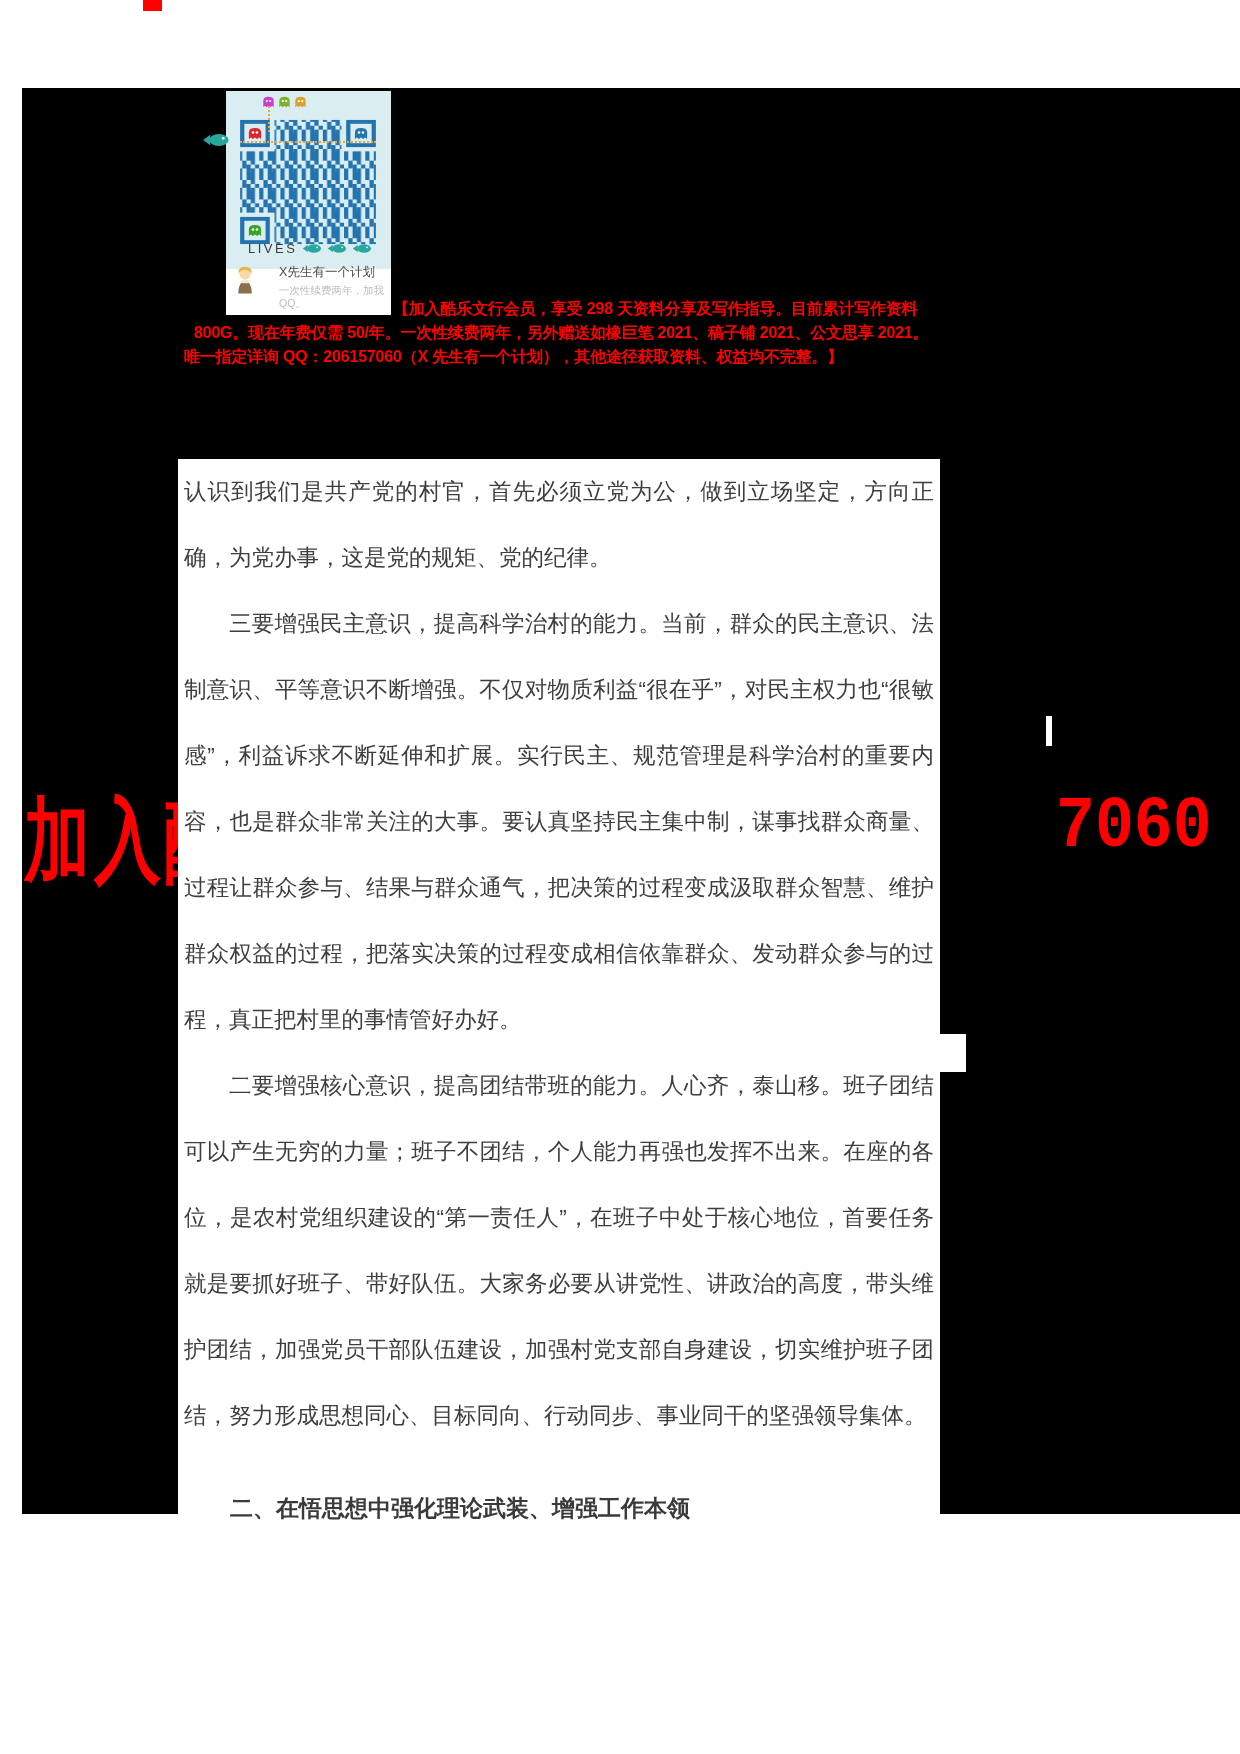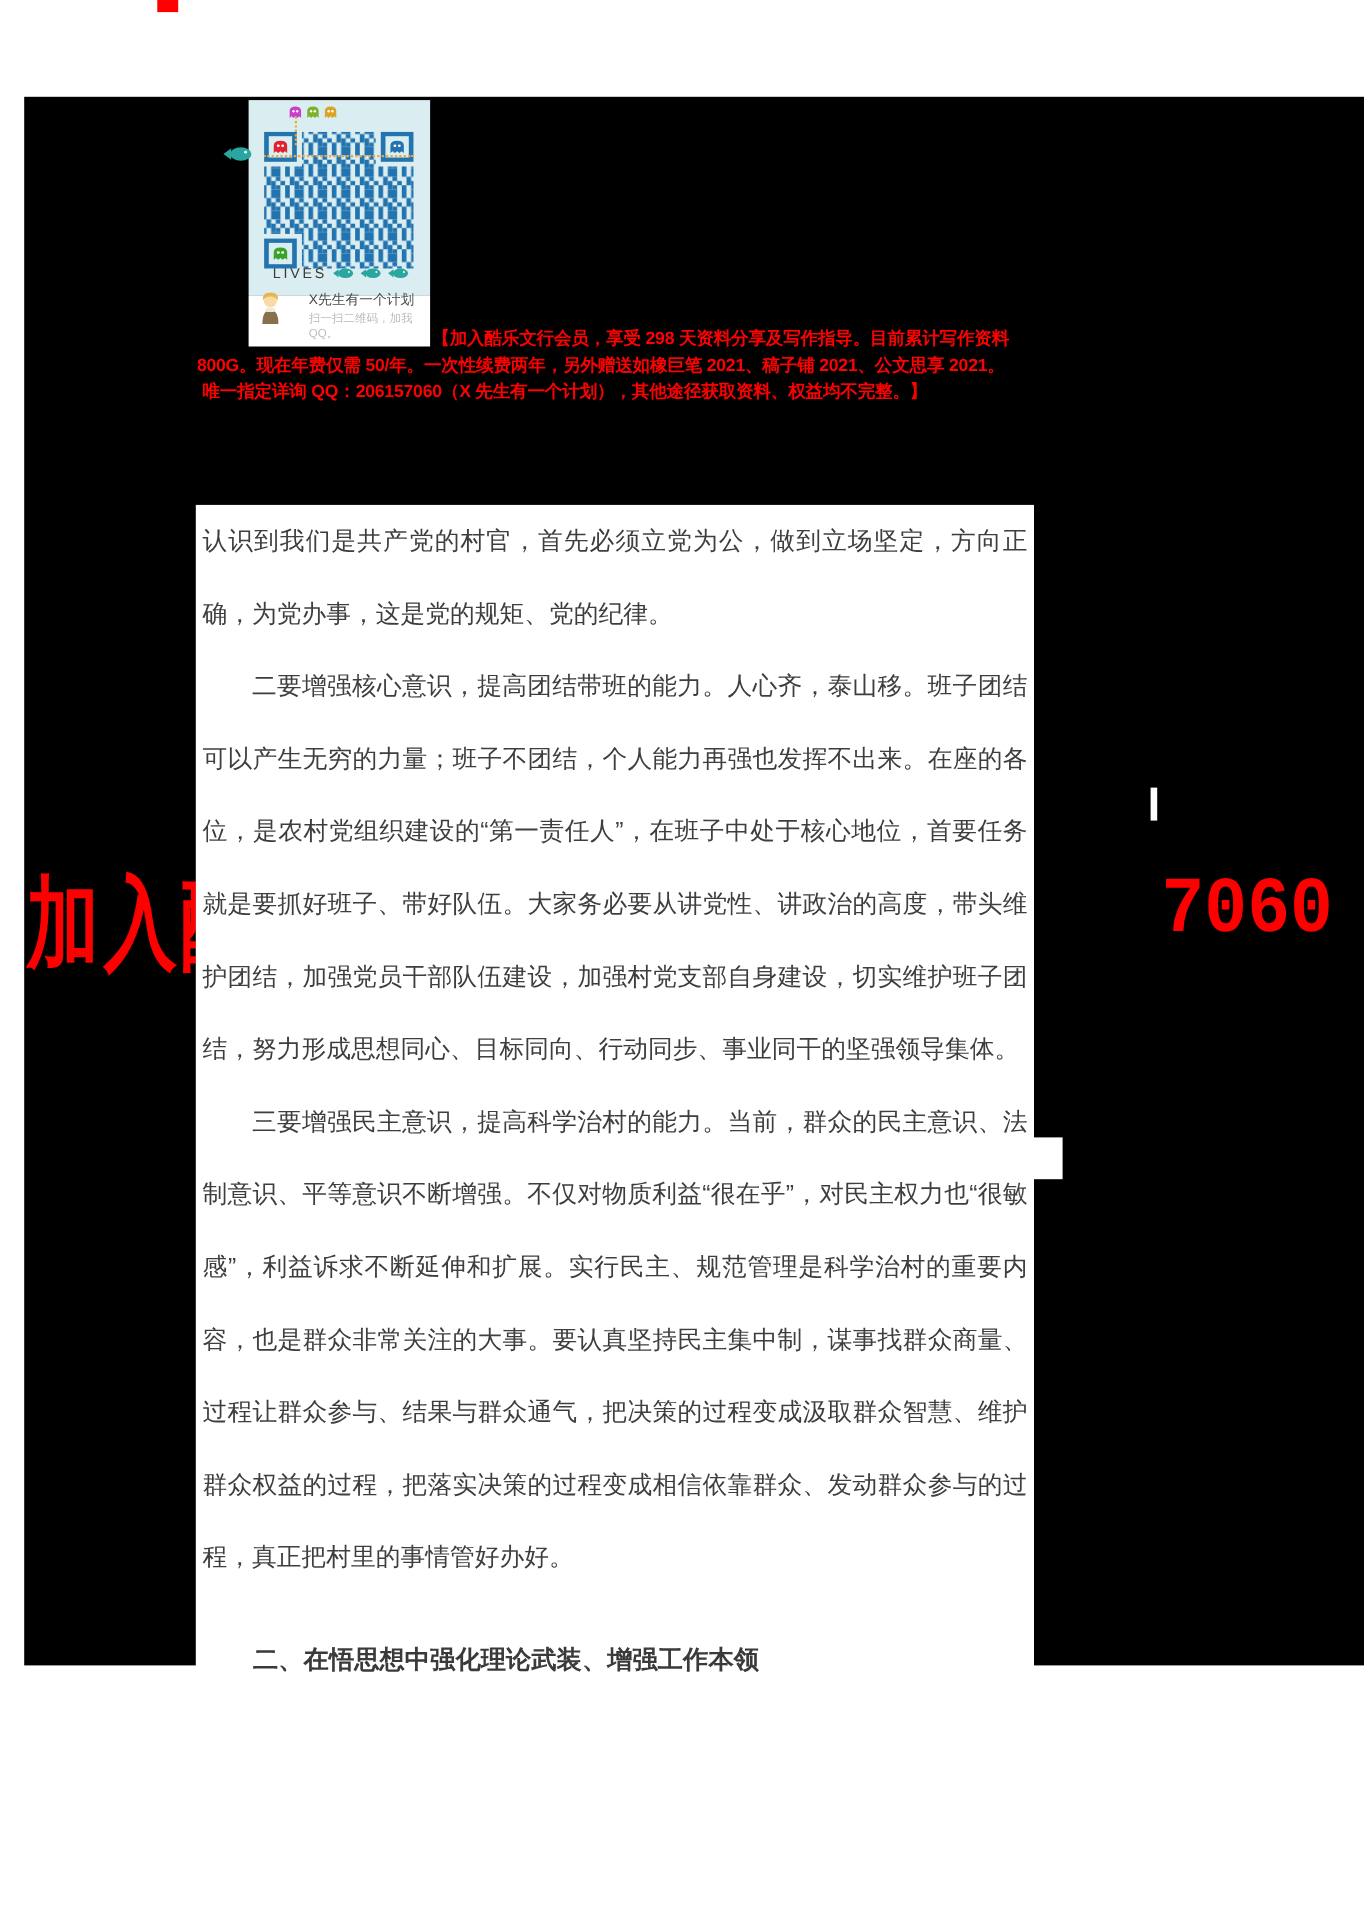--- a/index.html
+++ b/index.html
@@ -30,21 +30,21 @@
   .lives-row{position:absolute;left:22px;top:150px;display:flex;align-items:center;gap:5px;}
   .lives-label{font-size:13px;letter-spacing:2.5px;color:#3b3b3b;text-align:center;}
   .acct{position:absolute;left:8px;bottom:5px;display:flex;align-items:flex-start;gap:23px;}
   .acct-text{padding-top:3px;}
   .acct-name{font-size:12.5px;color:#4a4a4a;line-height:15px;}
   .acct-sub{font-size:10.5px;color:#bcbcbc;line-height:13px;margin-top:4px;}
   
   .promo{position:absolute;color:#fe0000;font-weight:bold;font-size:16px;letter-spacing:-0.2px;
          white-space:nowrap;z-index:2;line-height:20px;}
   .promo-1{left:393px;top:299px;}
-  .promo-2{left:179px;top:323px;}
+  .promo-2{left:194px;top:323px;}
   .promo-3{left:184px;top:347px;}
   
   .white-box{position:absolute;left:178px;top:427px;width:762px;height:1087px;background:#ffffff;z-index:3;margin-top:32px;}
   .doc{padding:0 6px;font-size:22.5px;line-height:66px;color:#3e3e3e;text-align:justify;}
   .doc p{margin:0;}
   .doc p.indent{text-indent:2em;}
   .doc h2{font-size:23px;font-weight:bold;color:#3a3a3a;margin:26px 0 0 0;text-indent:2em;line-height:66px;}
   .notch{position:absolute;left:939px;top:1034px;width:27px;height:38px;background:#ffffff;z-index:3;}
   .sliver{position:absolute;left:1046px;top:716px;width:6px;height:30px;background:#ffffff;z-index:2;}
 </style>
@@ -141,32 +141,32 @@
   <div class="qr-white">
     <div class="acct">
       <svg width="26" height="34" viewBox="0 0 26 34">
         <path d="M5 34 Q5 20 13 20 Q21 20 21 34 Z" fill="#8a6f4d"></path>
         <rect x="8" y="18" width="10" height="4" rx="2" fill="#efe7d8"></rect>
         <circle cx="13" cy="11" r="6.5" fill="#f8d9a8"></circle>
         <path d="M5.5 11 Q4 2.5 13 2.5 Q22 2.5 20.5 11 Q19 6.5 13 6.5 Q7 6.5 5.5 11 Z" fill="#e5b64b"></path>
       </svg>
       <div class="acct-text">
         <div class="acct-name">X先生有一个计划</div>
-        <div class="acct-sub">扫一扫二维码，加我QQ。</div>
+        <div class="acct-sub">一次性续费两年，加我QQ。</div>
       </div>
     </div>
   </div>
 </div>
 
 <div class="promo promo-1">【加入酷乐文行会员，享受 298 天资料分享及写作指导。目前累计写作资料</div>
 <div class="promo promo-2">800G。现在年费仅需 50/年。一次性续费两年，另外赠送如橡巨笔 2021、稿子铺 2021、公文思享 2021。</div>
 <div class="promo promo-3">唯一指定详询 QQ：206157060（X 先生有一个计划），其他途径获取资料、权益均不完整。】</div>
 
 <div class="white-box">
   <div class="doc">
     <p>认识到我们是共产党的村官，首先必须立党为公，做到立场坚定，方向正确，为党办事，这是党的规矩、党的纪律。</p>
+    <p class="indent">三要增强民主意识，提高科学治村的能力。当前，群众的民主意识、法制意识、平等意识不断增强。不仅对物质利益“很在乎”，对民主权力也“很敏感”，利益诉求不断延伸和扩展。实行民主、规范管理是科学治村的重要内容，也是群众非常关注的大事。要认真坚持民主集中制，谋事找群众商量、过程让群众参与、结果与群众通气，把决策的过程变成汲取群众智慧、维护群众权益的过程，把落实决策的过程变成相信依靠群众、发动群众参与的过程，真正把村里的事情管好办好。</p>
     <p class="indent">二要增强核心意识，提高团结带班的能力。人心齐，泰山移。班子团结可以产生无穷的力量；班子不团结，个人能力再强也发挥不出来。在座的各位，是农村党组织建设的“第一责任人”，在班子中处于核心地位，首要任务就是要抓好班子、带好队伍。大家务必要从讲党性、讲政治的高度，带头维护团结，加强党员干部队伍建设，加强村党支部自身建设，切实维护班子团结，努力形成思想同心、目标同向、行动同步、事业同干的坚强领导集体。</p>
-    <p class="indent">三要增强民主意识，提高科学治村的能力。当前，群众的民主意识、法制意识、平等意识不断增强。不仅对物质利益“很在乎”，对民主权力也“很敏感”，利益诉求不断延伸和扩展。实行民主、规范管理是科学治村的重要内容，也是群众非常关注的大事。要认真坚持民主集中制，谋事找群众商量、过程让群众参与、结果与群众通气，把决策的过程变成汲取群众智慧、维护群众权益的过程，把落实决策的过程变成相信依靠群众、发动群众参与的过程，真正把村里的事情管好办好。</p>
     <h2>二、在悟思想中强化理论武装、增强工作本领</h2>
   </div>
 </div>
 <div class="notch"></div>
 <div class="sliver"></div>
 
 </body></html>

